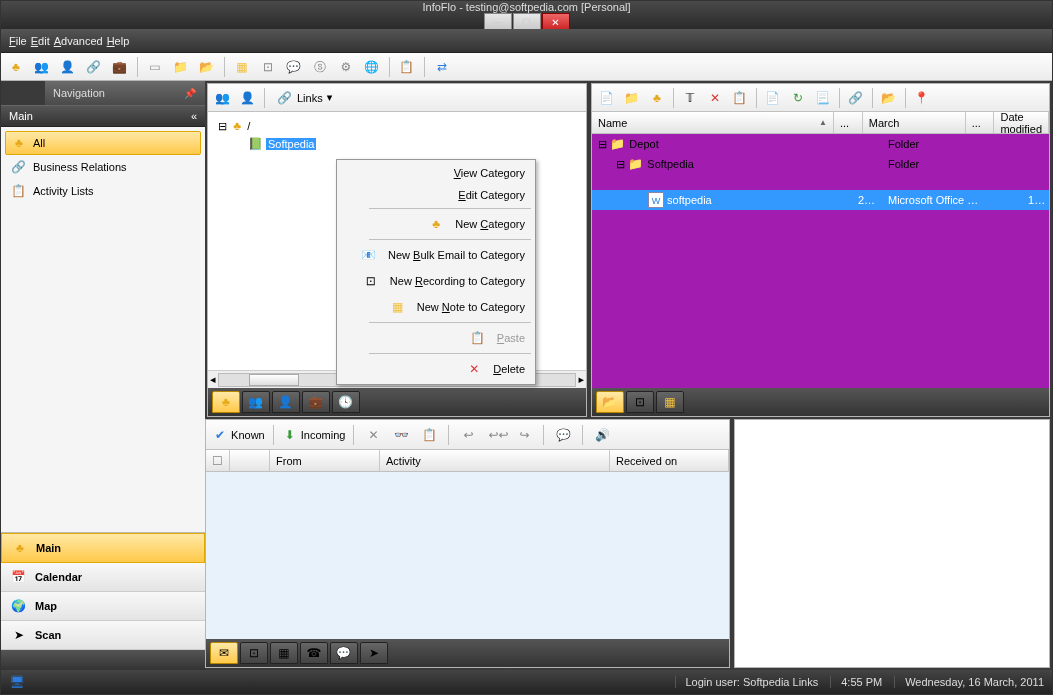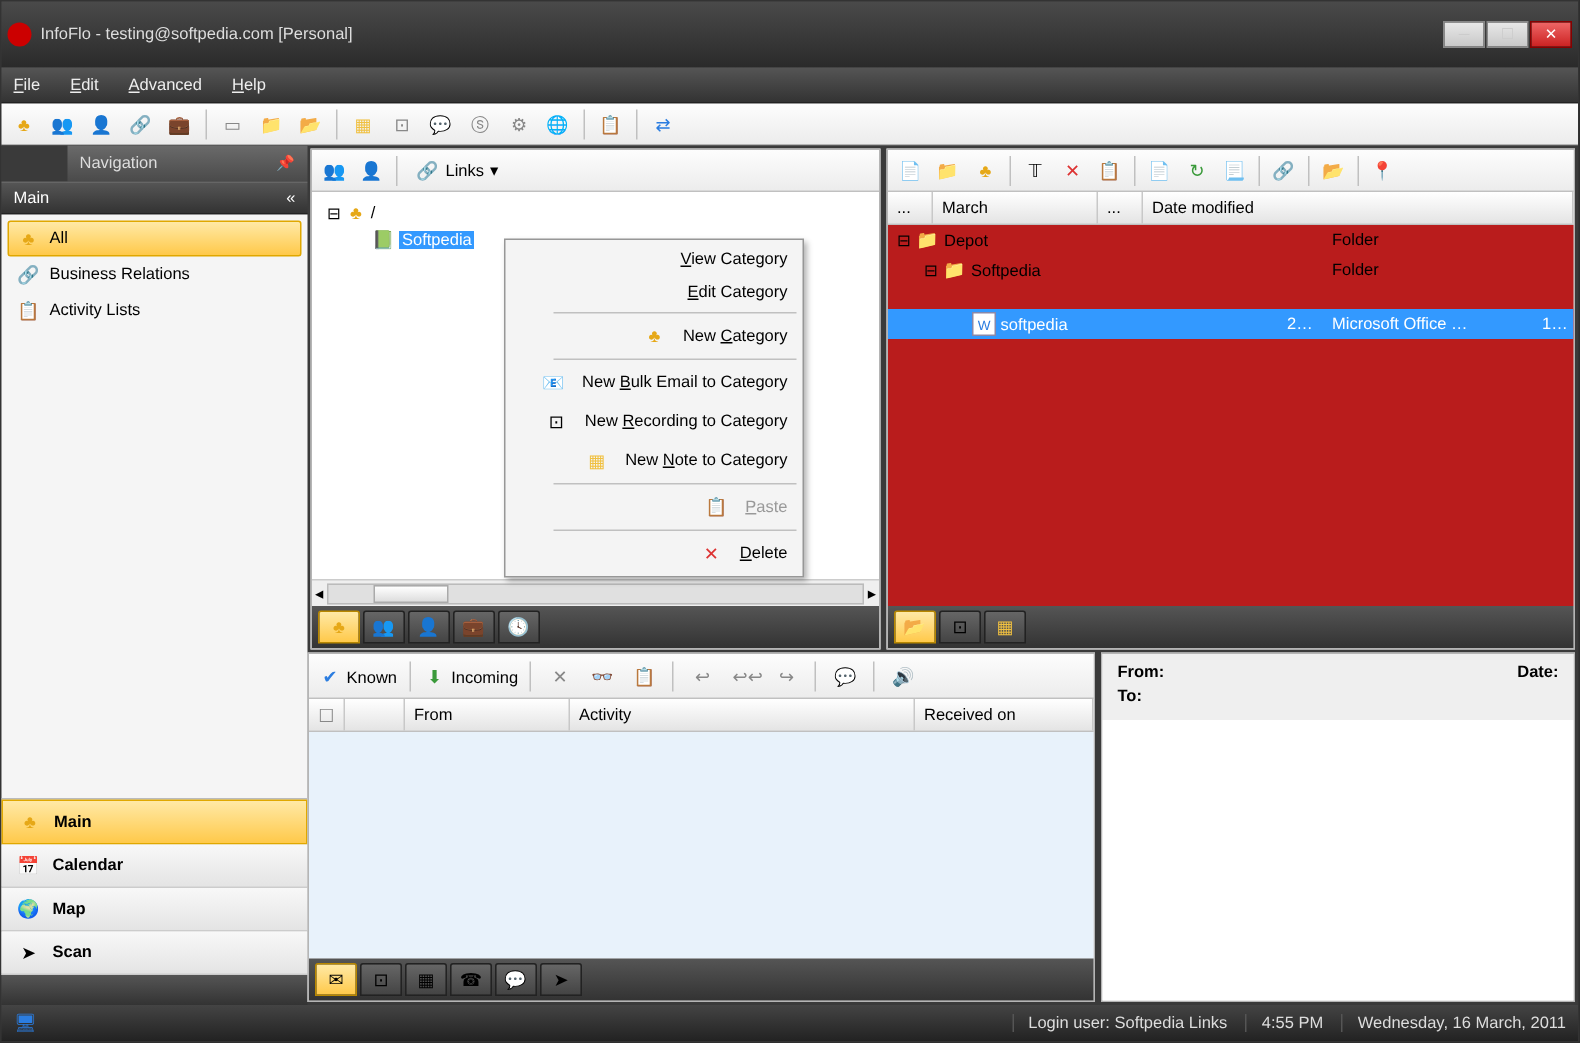--- a/index.html
+++ b/index.html
@@ -1,24 +1,24 @@
 <!DOCTYPE html>
 <html><head>
 <meta charset="utf-8">
 <style>
 * { box-sizing: border-box; margin: 0; padding: 0; font-family: Tahoma, sans-serif; font-size: 11px; }
 body { background: #000; width: 1053px; height: 695px; overflow: hidden; position: relative; }
 .window { position: absolute; inset: 0; border: 1px solid #333; display: flex; flex-direction: column; background: #3a3a3a; }
-.titlebar { height: 44px; background: linear-gradient(#4a4a4a,#2a2a2a); display: flex; align-items: center; color: #ccc; padding: 0 4px; }
+.titlebar { height: 28px; background: linear-gradient(#4a4a4a,#2a2a2a); display: flex; align-items: center; color: #ccc; padding: 0 4px; flex-direction: column; }
 .titlebar .icon { width: 16px; height: 16px; background: #c00; border-radius: 50%; margin-right: 6px; }
 .title { flex: 1; color: #ddd; }
 .winbtns { display: flex; gap: 1px; }
 .winbtn { width: 28px; height: 18px; background: linear-gradient(#e8e8e8,#c8c8c8); border: 1px solid #888; display: flex; align-items: center; justify-content: center; font-size: 10px; }
 .winbtn.close { background: linear-gradient(#e66,#c22); border-color: #800; color: #fff; }
-.menubar { height: 24px; background: linear-gradient(#555,#333); display: flex; align-items: center; padding: 0 8px; gap: 20px; color: #eee; border-bottom: 1px solid #222; }
+.menubar { height: 24px; background: linear-gradient(#555,#333); display: flex; align-items: center; padding: 0 8px; gap: 4px; color: #eee; border-bottom: 1px solid #222; }
 .menubar span { cursor: default; }
 .menubar span u { text-decoration: underline; }
 .toolbar { height: 28px; background: linear-gradient(#fdfdfd,#ececec); border-bottom: 1px solid #b5b5b5; display: flex; align-items: center; padding: 0 4px; gap: 4px; }
 .tbtn { width: 22px; height: 22px; display: flex; align-items: center; justify-content: center; border-radius: 2px; }
 .sep { width: 1px; height: 20px; background: #c0c0c0; margin: 0 2px; }
 .workspace { flex: 1; display: flex; background: #3a3a3a; min-height: 0; }
 .sidebar { width: 204px; display: flex; flex-direction: column; background: #3a3a3a; }
 .navhdr { height: 24px; background: linear-gradient(#6a6a6a,#4a4a4a); color: #ddd; display: flex; align-items: center; padding: 0 8px; justify-content: space-between; margin-left: 44px; }
 .pinc { font-size: 10px; color: #ccc; }
 .mainhdr { height: 22px; background: linear-gradient(#555,#333); color: #fff; display: flex; align-items: center; justify-content: space-between; padding: 0 8px; border-top: 1px solid #666; border-bottom: 1px solid #222; }
@@ -42,21 +42,21 @@
 .treerow2 { margin-left: 34px; display: flex; align-items: center; gap: 2px; margin-top: 2px; }
 .node-sel { background: #3399ff; color: #fff; padding: 0 2px; }
 .hscroll { height: 18px; background: #efefef; border-top: 1px solid #ccc; display: flex; align-items: center; justify-content: space-between; padding: 0 2px; }
 .hscroll .track { flex: 1; height: 14px; background: #e0e0e0; border: 1px solid #bbb; margin: 0 2px; position: relative; }
 .hscroll .thumb { position: absolute; left: 30px; width: 50px; height: 12px; background: linear-gradient(#fff,#ddd); border: 1px solid #aaa; }
 .tabstrip { height: 28px; background: linear-gradient(#555,#333); display: flex; align-items: center; padding: 2px 4px; gap: 2px; }
 .tab { width: 28px; height: 22px; background: linear-gradient(#666,#444); border: 1px solid #222; border-radius: 2px 2px 0 0; display: flex; align-items: center; justify-content: center; }
 .tab.sel { background: linear-gradient(#ffe9a6,#ffc94a); border-color: #b88700; }
 .filehdr { height: 22px; background: linear-gradient(#fff,#e4e4e4); border-bottom: 1px solid #c0c0c0; display: flex; }
 .fcol { padding: 3px 6px; border-right: 1px solid #c8c8c8; display: flex; align-items: center; justify-content: space-between; }
-.filebody { flex: 1; background: #b91c1c; overflow: hidden; }
+.filebody { flex: 1; background: #a21caf; overflow: hidden; }
 .frow { display: flex; align-items: center; height: 20px; }
 .frow.sel { background: #3399ff; color: #fff; margin-top: 16px; }
 .fcell { padding: 0 6px; overflow: hidden; white-space: nowrap; text-overflow: ellipsis; }
 .botrow { flex: 1; display: flex; gap: 4px; padding: 0 2px 2px 0; min-height: 0; }
 .pane-mail { flex: 1; min-width: 0; }
 .pane-prev { flex: 0 0 316px; }
 .mtoolbar { height: 30px; background: linear-gradient(#fdfdfd,#ececec); border-bottom: 1px solid #c0c0c0; display: flex; align-items: center; padding: 0 6px; gap: 6px; }
 .mhdr { height: 22px; background: linear-gradient(#fff,#e4e4e4); border-bottom: 1px solid #c0c0c0; display: flex; }
 .mbody { flex: 1; background: #e8f2fb; }
 .prevhdr { background: #efefef; padding: 6px 10px; }
@@ -288,20 +288,24 @@
             <div class="sep"></div>
             <div class="tbtn">
                 <span class="ico org">📂</span>
               </div>
             <div class="sep"></div>
             <div class="tbtn">
                 <span class="ico blu">📍</span>
               </div>
           </div>
           <div class="filehdr">
+            <div class="fcol" style="width:260px">
+                <span>Name</span>
+                <span class="sortarrow">▲</span>
+              </div>
             <div class="fcol" style="width:30px">
                 <span>...</span>
               </div>
             <div class="fcol" style="width:110px">
                 <span>March</span>
               </div>
             <div class="fcol" style="width:30px">
                 <span>...</span>
               </div>
             <div class="fcol" style="flex:1">
@@ -408,29 +412,20 @@
             <div class="tab">
                 <span class="ico">💬</span>
               </div>
             <div class="tab">
                 <span class="ico">➤</span>
               </div>
           </div>
         </div>
 
         <div class="pane pane-prev">
-          <div class="prevhdr">
-            <div class="row">
-              <span><b>From:</b></span>
-              <span style="margin-left:auto"><b>Date:</b></span>
-            </div>
-            <div class="row">
-              <span><b>To:</b></span>
-            </div>
-          </div>
           <div class="prevbody"></div>
         </div>
       </div>
     </div>
   </div>
 
   <div class="statusbar">
     <span class="ico blu">🖥</span>
     <span class="spacer"></span>
     <span class="seg"><span>Login user:</span> <span>Softpedia Links</span></span>

